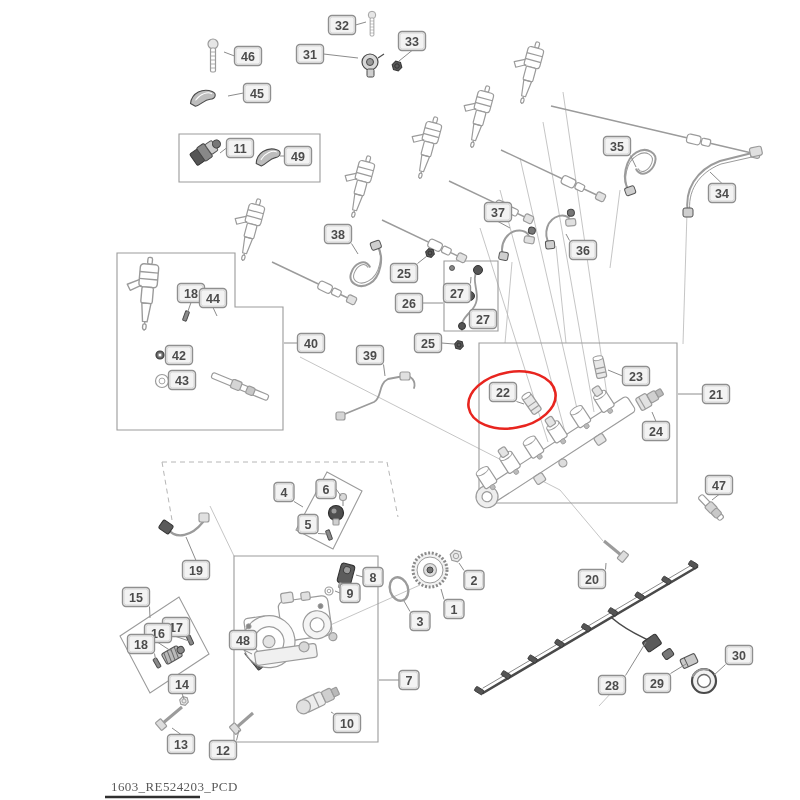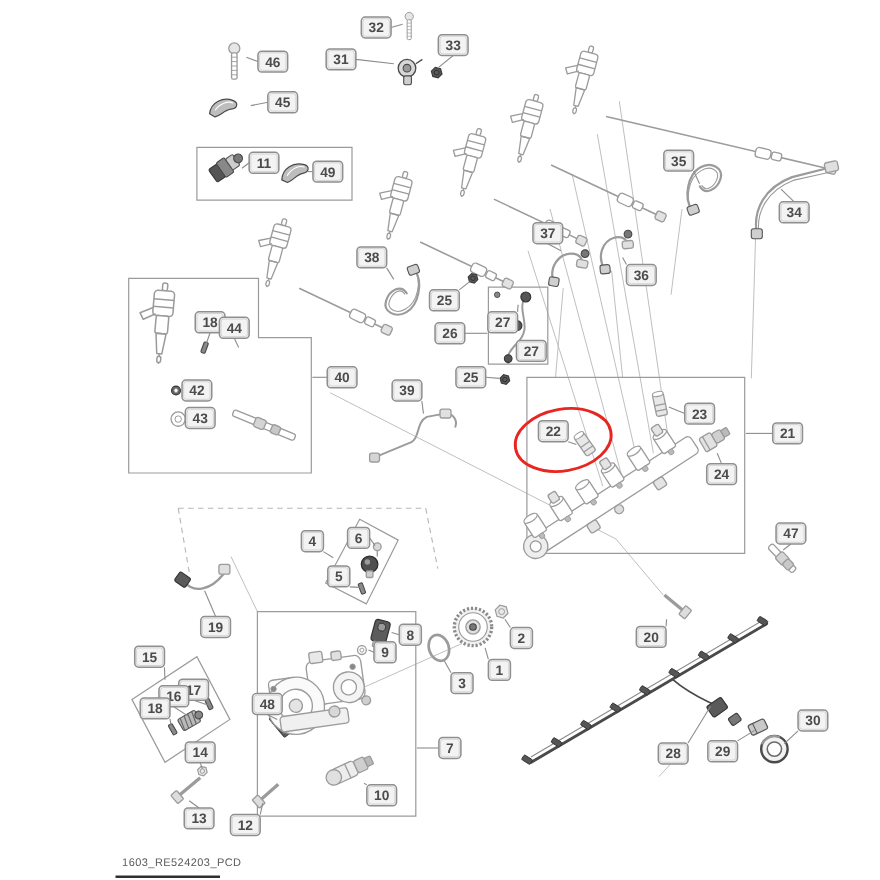--- a/index.html
+++ b/index.html
@@ -1,20 +1,20 @@
 <!DOCTYPE html>
 <html><head>
 <meta charset="utf-8">
 <style>
   html,body{margin:0;padding:0;background:#fff;}
   #stage{position:relative;width:800px;height:800px;background:#fff;overflow:hidden;
          font-family:"Liberation Sans",sans-serif;}
   #diagram{position:absolute;left:0;top:0;}
-  #doc-code{position:absolute;left:111px;top:779px;font-size:10px;color:#5a5a5a;
-            letter-spacing:.4px;font-family:Liberation Sans, sans-serif;text-align:right;}
+  #doc-code{position:absolute;left:111px;top:779px;font-size:13px;color:#5a5a5a;
+            letter-spacing:.4px;font-family:Liberation Serif, serif;text-align:right;}
   .lbl-text{font:bold 12.5px "Liberation Sans",sans-serif;fill:#4c4c4c;}
 </style>
 </head>
 <body>
 
 <div id="stage">
   <svg id="diagram" width="800" height="800" viewBox="0 0 800 800">
       <g>
         <line x1="500" y1="190" x2="565" y2="432" stroke="#b6b6b6" stroke-width="0.8"></line>
         <line x1="520" y1="158" x2="580" y2="422" stroke="#b6b6b6" stroke-width="0.8"></line>

